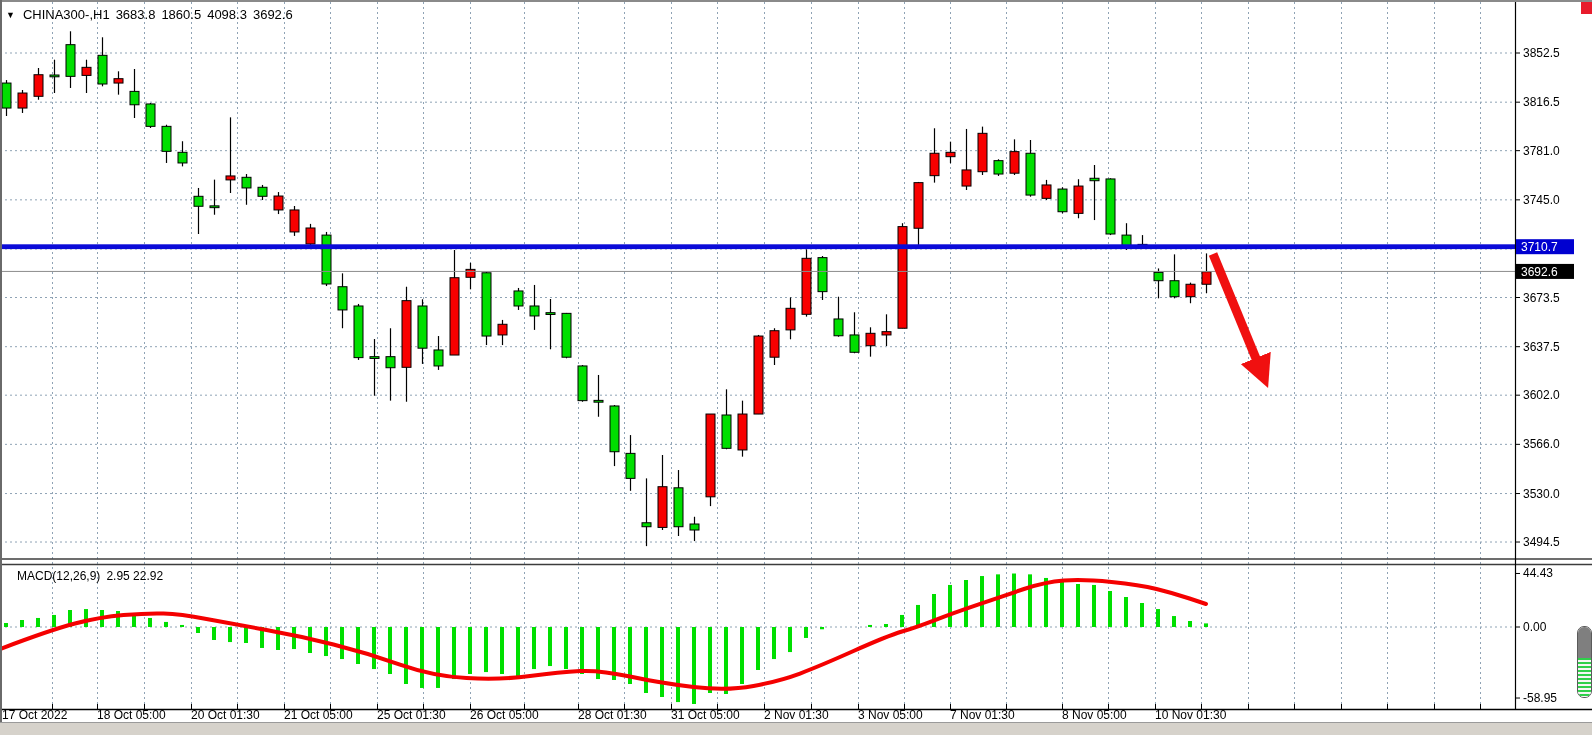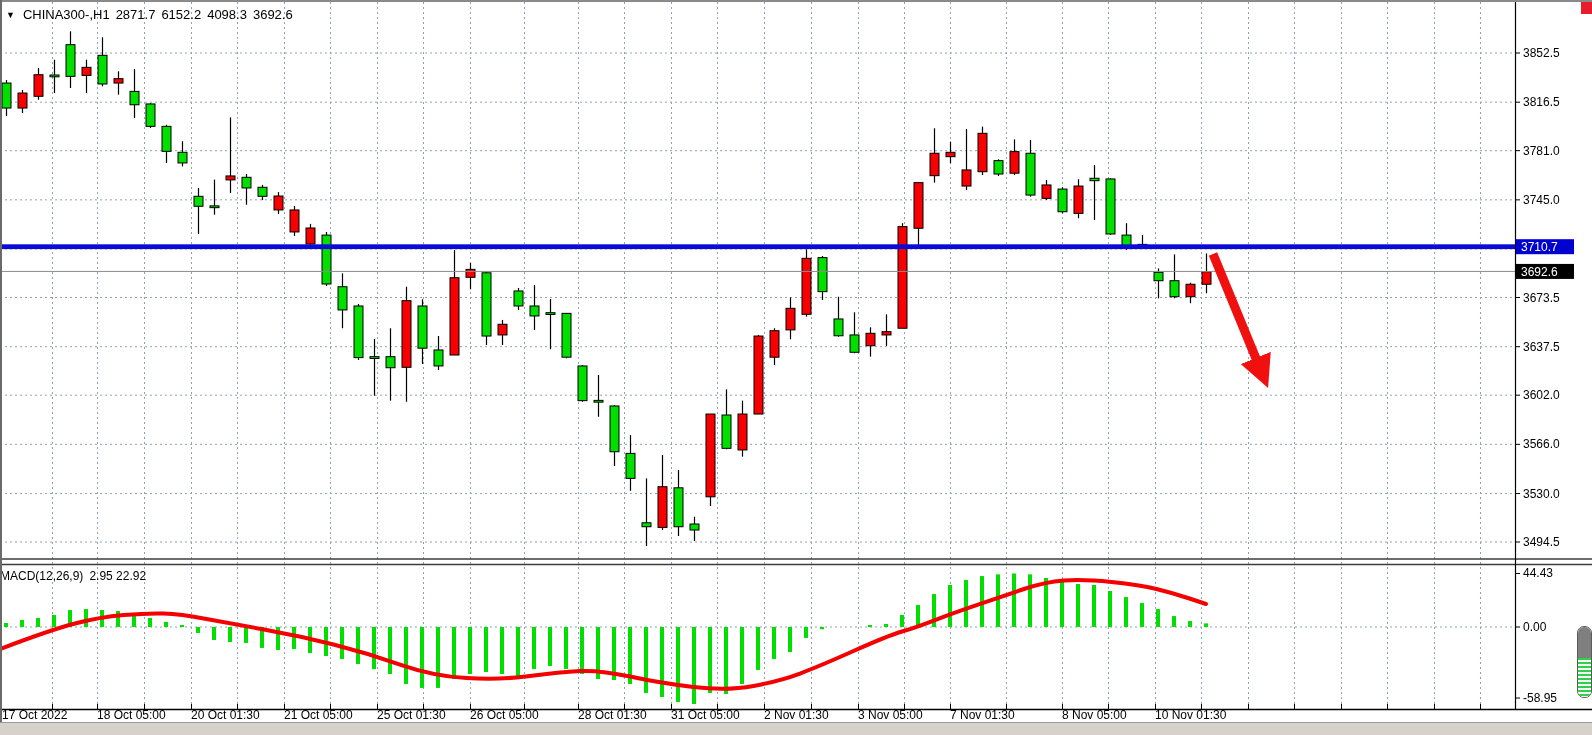--- a/index.html
+++ b/index.html
@@ -2,21 +2,21 @@
 <html><head>
 <meta charset="utf-8">
 <style>
   html,body{margin:0;padding:0;background:#fff;}
   #stage{position:relative;width:1592px;height:735px;background:#fff;overflow:hidden;
          font-family:"Liberation Sans",sans-serif;}
   #chart-svg{position:absolute;left:0;top:0;}
   .hdr{position:absolute;left:6px;top:7px;font-size:13px;color:#000;display:flex;gap:6px;align-items:center;}
   .hdr .tri{font-size:9px;margin-right:2px;}
   .hdr span{white-space:pre;}
-  .macd-lbl{position:absolute;left:0;top:569px;font-size:12px;color:#000;display:flex;gap:6px;}
+  .macd-lbl{position:absolute;left:17px;top:569px;font-size:12px;color:#000;display:flex;gap:6px;}
   .pill{position:absolute;left:1577px;top:626px;width:13px;height:70px;border:1px solid #5a5a5a;
         border-radius:7px;overflow:hidden;background:#fff;}
   .pill .gray{height:31px;background:#7f7f7f;}
   .pill .stripes{height:39px;background:repeating-linear-gradient(180deg,#2fd04a 0 2px,#f5f5f5 2px 4px);}
   .rec{position:absolute;left:1581px;top:1px;width:11px;height:13px;background:#e81c2c;}
   .bottomband{position:absolute;left:0;top:722px;width:1592px;height:13px;background:#d6d2cb;border-top:1px solid #9a9a9a;}
   .topborder{position:absolute;left:0;top:0;width:1592px;height:2px;background:#8a8a8a;}
   .leftborder{position:absolute;left:0;top:0;width:2px;height:722px;background:#6a6a6a;}
 </style>
 </head>
@@ -394,22 +394,22 @@
         <text x="950" y="719">7 Nov 01:30</text>
         <text x="1062" y="719">8 Nov 05:00</text>
         <text x="1155" y="719">10 Nov 01:30</text>
       </g>
       <line x1="1213" y1="254" x2="1257" y2="361" stroke="#f01010" stroke-width="9" marker-end="url(#ah)"></line>
     </svg>
 
   <div class="hdr">
     <span class="tri">▼</span>
     <span>CHINA300-,H1</span>
-    <span>2871.7</span>
-    <span>6152.2</span>
+    <span>3683.8</span>
+    <span>1860.5</span>
     <span>4098.3</span>
     <span>3692.6</span>
   </div>
 
   <div class="macd-lbl">
     <span>MACD(12,26,9)</span>
     <span>2.95 22.92</span>
   </div>
 
   <div class="pill">

